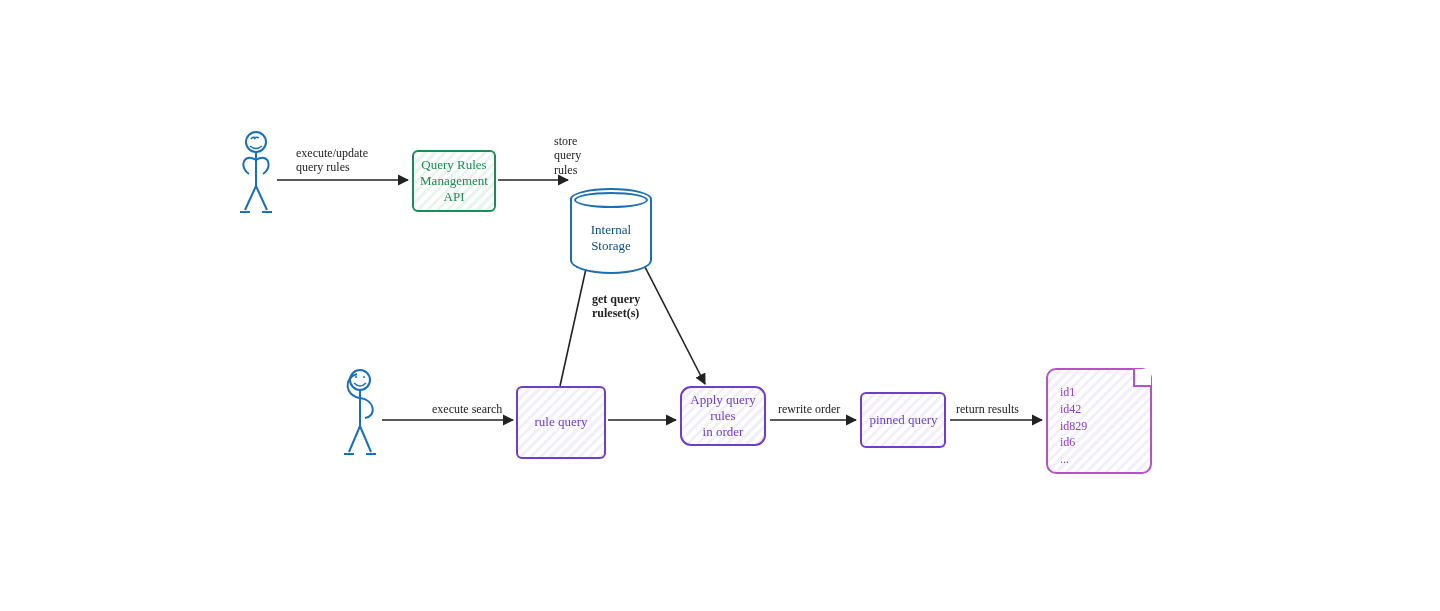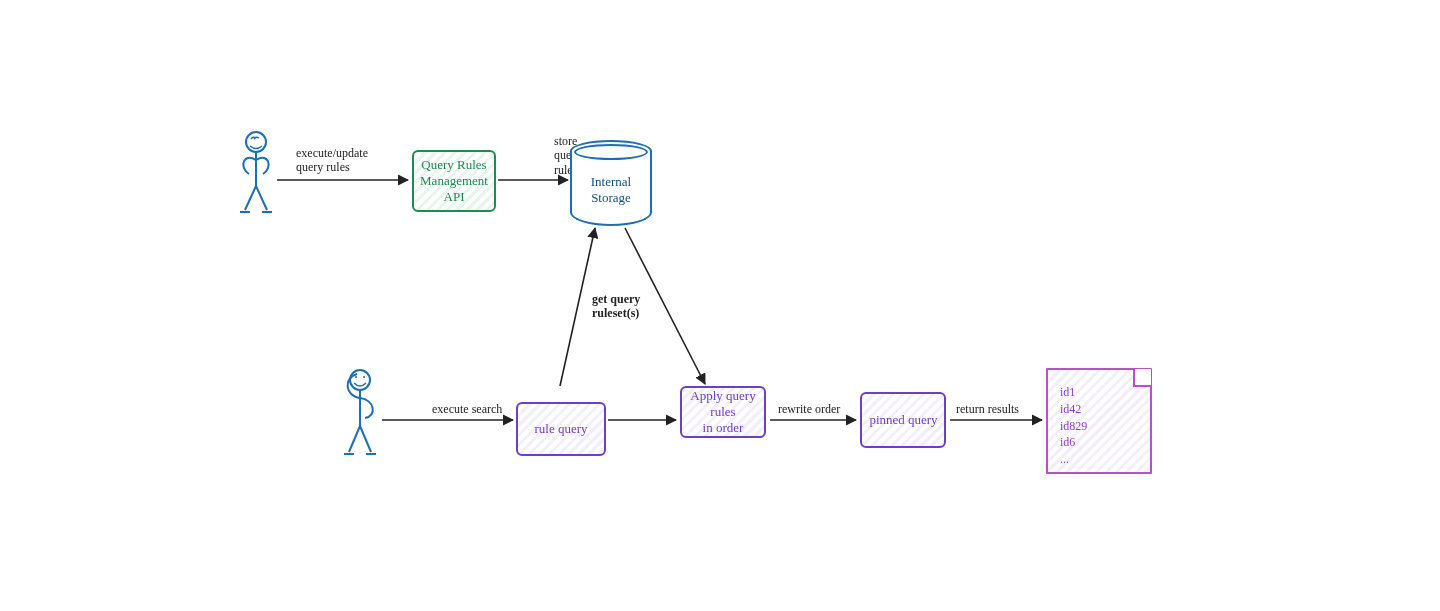--- a/index.html
+++ b/index.html
@@ -4,21 +4,21 @@
 <style>
   * { box-sizing: border-box; margin: 0; padding: 0; }
   html, body { width: 1440px; height: 611px; background: #fff; font-family: "Comic Sans MS", "Segoe Script", cursive; }
   .stage { position: relative; width: 1440px; height: 611px; }
   svg.arrows { position:absolute; left:0; top:0; width:1440px; height:611px; pointer-events:none; }
   .node { position:absolute; border:2px solid; border-radius:6px; display:flex; align-items:center; justify-content:center; text-align:center; padding:6px; font-size:13px; line-height:1.25; }
   .hatch-purple { background: repeating-linear-gradient(135deg, rgba(140,90,220,0.10) 0, rgba(140,90,220,0.10) 3px, transparent 3px, transparent 7px); }
   .hatch-green  { background: repeating-linear-gradient(135deg, rgba(30,150,90,0.10) 0, rgba(30,150,90,0.10) 3px, transparent 3px, transparent 7px); }
   .label { position:absolute; font-size:12px; color:#222; line-height:1.2; }
   .results-list { text-align:left; font-size:12px; line-height:1.4; color:#8b3fc4; }
-  .cyl { position:absolute; }
+  .cyl { position:absolute;margin-top:48px; }
   .cyl-body { border:2px solid #1b6fb5; border-top:none; border-bottom-left-radius:48px 16px; border-bottom-right-radius:48px 16px; background:#fff; }
   .cyl-top  { position:absolute; border:2px solid #1b6fb5; border-radius:50%; background:#fff; }
   .cyl-text { position:absolute; width:100%; text-align:center; font-size:13px; color:#114d80; }
   .result-fold { position:absolute; right:-1px; top:-1px; width:18px; height:18px; border-left:2px solid #b94fc9; border-bottom:2px solid #b94fc9; background:#fff; }
   .stick { position:absolute; }
   @media print { body{background:#fff;} }
 </style>
 </head>
 <body>
 
@@ -96,29 +96,29 @@
 API</div>
 
   <div class="cyl" style="left:570px; top:140px; width:82px; height:86px;">
     <div class="cyl-top" style="left:0; top:0; width:82px; height:22px;"></div>
     <div class="cyl-body" style="position:absolute; left:0; top:11px; width:82px; height:75px;"></div>
     <div class="cyl-top" style="left:4px; top:4px; width:74px; height:16px; border-color:#1b6fb5;"></div>
     <div class="cyl-text" style="top:34px; white-space:pre;">Internal
 Storage</div>
   </div>
 
-  <div class="node hatch-purple" style="left:516px; top:402px; width:90px; height:54px; border-color:#6d3fc6; color:#6d3fc6;">rule query</div>
+  <div class="node hatch-purple" style="left:516px; top:386px; width:90px; height:73px; border-color:#6d3fc6; color:#6d3fc6;">rule query</div>
 
-  <div class="node hatch-purple" style="left:680px; top:386px; width:86px; height:52px; border-color:#6d3fc6; color:#6d3fc6; white-space:pre;">Apply query
+  <div class="node hatch-purple" style="left:680px; top:386px; width:86px; height:60px; border-color:#6d3fc6; color:#6d3fc6; white-space:pre;border-radius:11px;">Apply query
 rules
 in order</div>
 
   <div class="node hatch-purple" style="left:860px; top:392px; width:86px; height:56px; border-color:#6d3fc6; color:#6d3fc6;padding-left:7px;">pinned query</div>
 
-  <div class="node hatch-purple" style="left:1046px; top:368px; width:106px; height:106px; border-color:#b94fc9; border-radius:1px; justify-content:flex-start; align-items:flex-start; padding:14px 12px;">
+  <div class="node hatch-purple" style="left:1046px; top:368px; width:106px; height:106px; border-color:#b94fc9; border-radius:10px; justify-content:flex-start; align-items:flex-start; padding:14px 12px;">
     <div class="result-fold"></div>
     <div class="results-list">
       <div>id1</div>
       <div>id42</div>
       <div>id829</div>
       <div>id6</div>
       <div>...</div>
     </div>
   </div>
 

